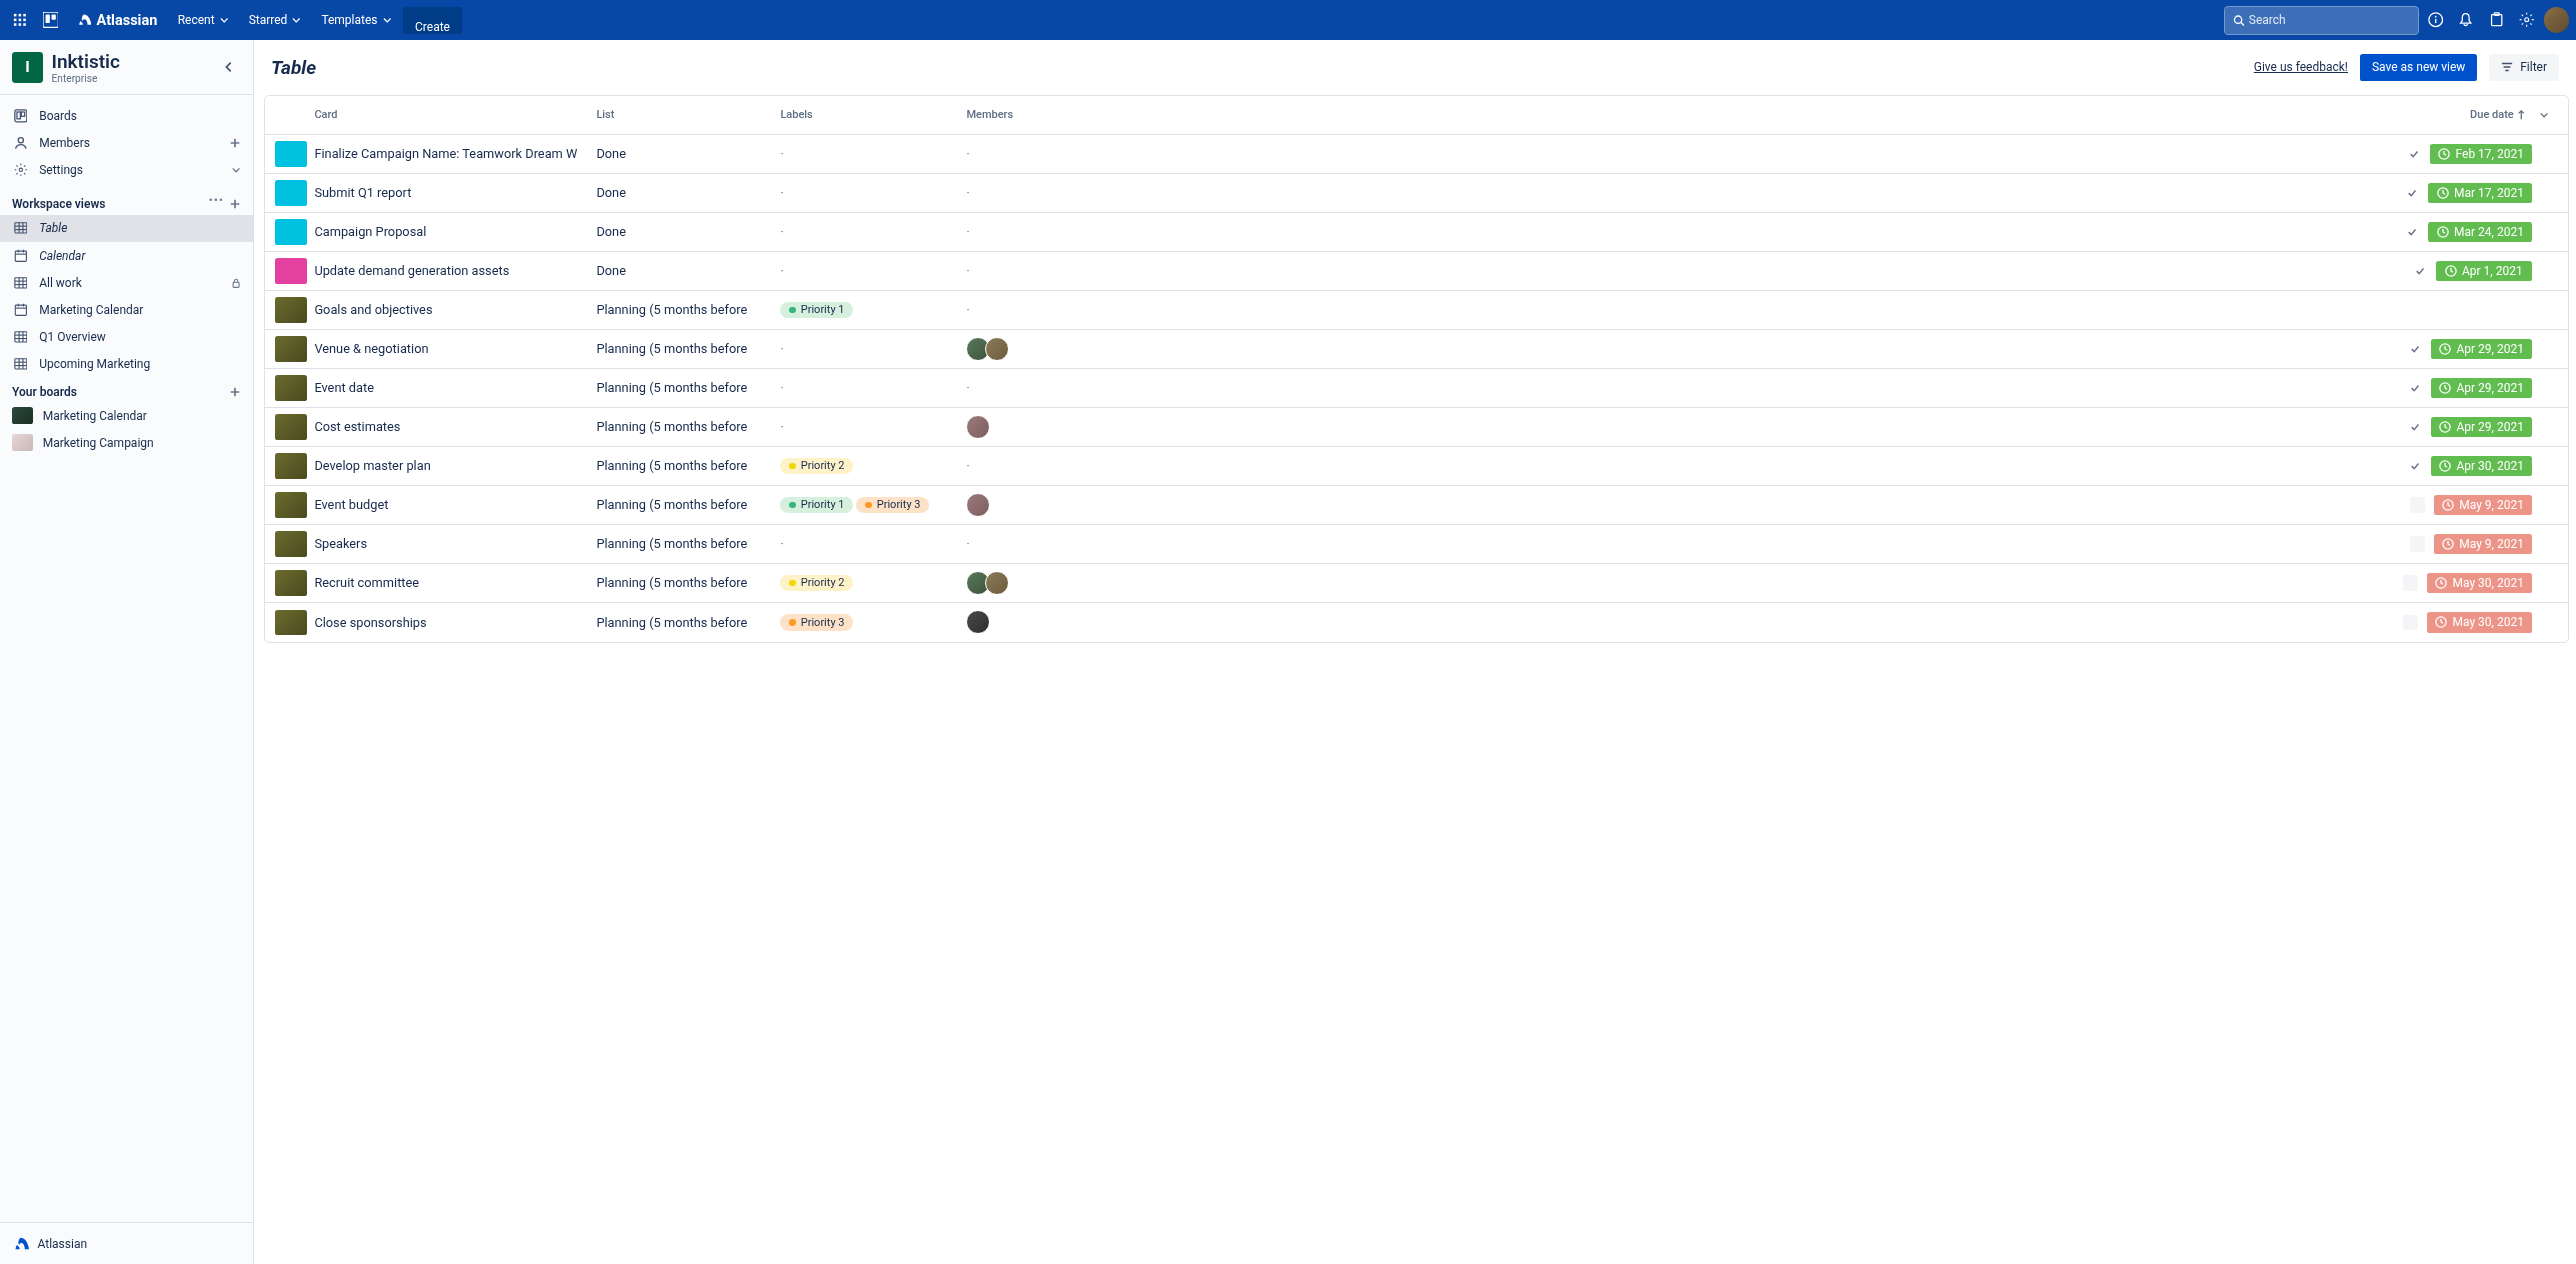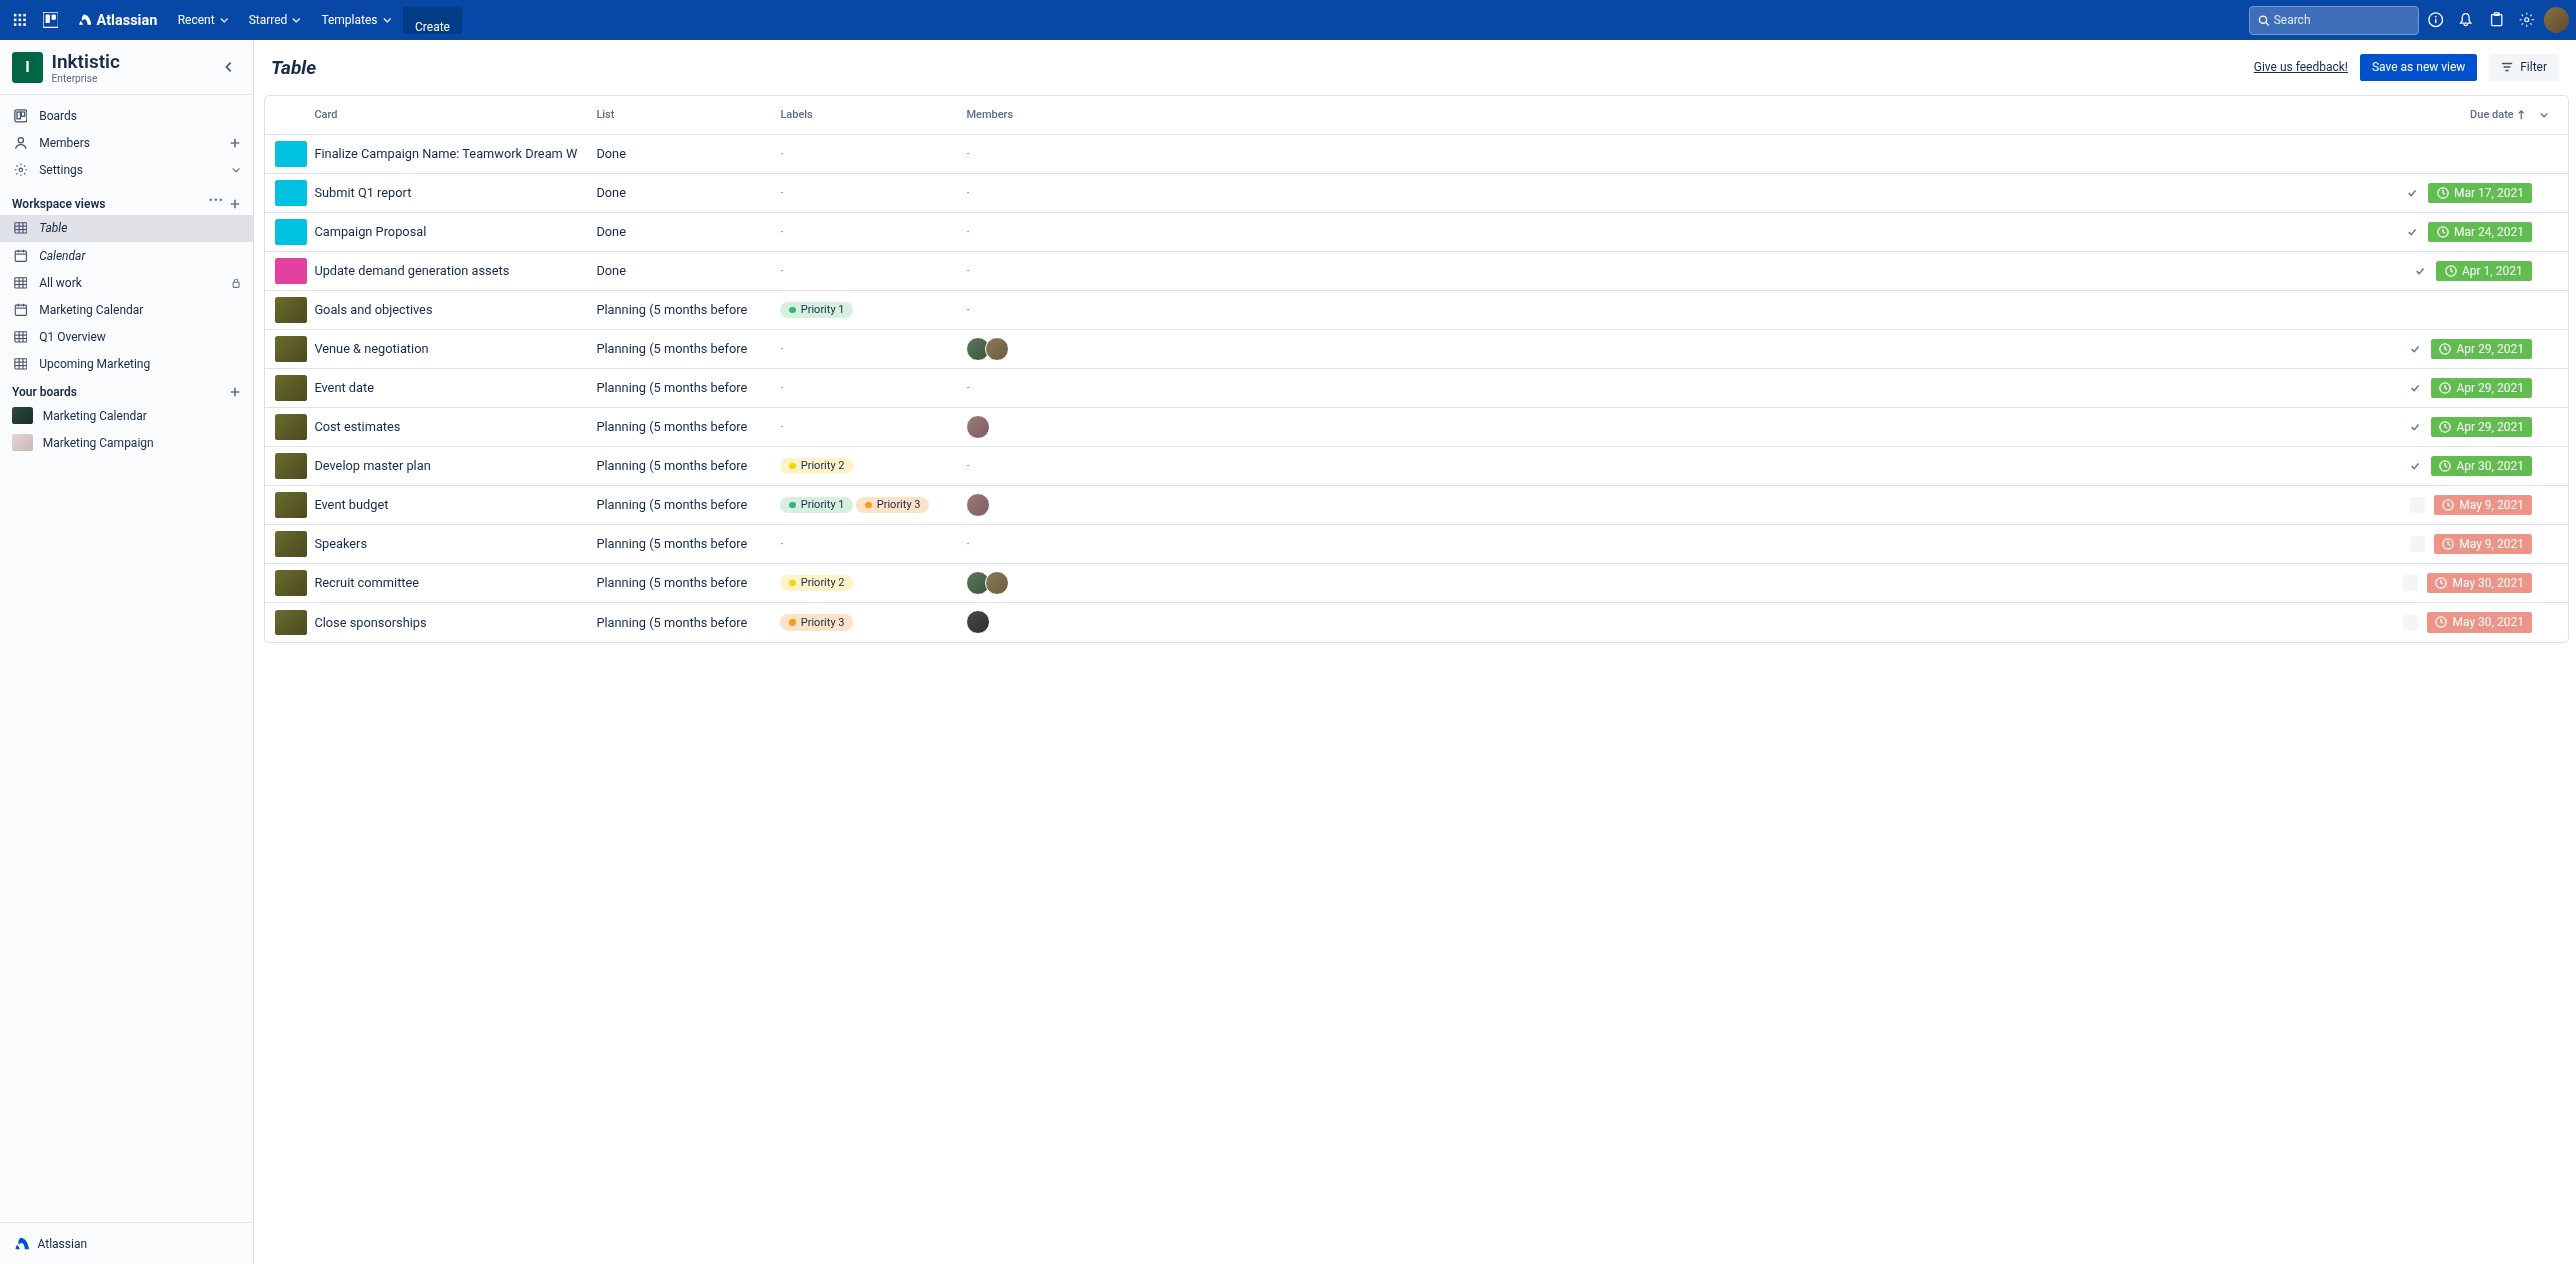--- a/index.html
+++ b/index.html
@@ -3,21 +3,21 @@
 <meta charset="utf-8">
 <style>
 *{box-sizing:border-box;margin:0;padding:0;font-family:-apple-system,BlinkMacSystemFont,"Segoe UI",Roboto,sans-serif;}
 body{background:#fff;color:#172B4D;font-size:12px;}
 .topbar{background:#0747A6;height:40px;display:flex;align-items:center;padding:0 6.8px;gap:3.4px;color:#fff;}
 .tb-left{display:flex;align-items:center;gap:3.4px;}
 .tb-btn{height:27px;padding:0 8.5px;display:flex;align-items:center;gap:5.1px;border-radius:2.6px;cursor:pointer;color:#fff;font-size:12px;}
 .tb-icon{width:27px;height:27px;display:flex;align-items:center;justify-content:center;border-radius:2.6px;cursor:pointer;}
 .create-btn{background:#003D86;padding:0 12px;height:27px;display:flex;align-items:flex-end;border-radius:2.6px;cursor:pointer;color:#fff;}
 .tb-spacer{flex:1;}
-.search{display:flex;align-items:center;background:rgba(255,255,255,.22);border:0.9px solid rgba(255,255,255,.3);border-radius:4.3px;height:29px;width:170px;padding:0 8.5px;gap:4px;}
+.search{display:flex;align-items:center;background:rgba(255,255,255,.22);border:0.9px solid rgba(255,255,255,.3);border-radius:4.3px;height:29px;width:195px;padding:0 8.5px;gap:4px;}
 .search input{background:transparent;border:none;outline:none;color:#fff;font-size:12px;width:100%;}
 .search input::placeholder{color:rgba(255,255,255,.85);}
 .avatar{width:25.6px;height:25.6px;border-radius:50%;background:linear-gradient(135deg,#8b6f47,#5d4a2e);cursor:pointer;}
 .layout{display:flex;height:calc(100vh - 40px);}
 .sidebar{width:254px;border-right:0.9px solid #dfe1e6;background:#fafbfc;display:flex;flex-direction:column;overflow-y:auto;}
 .ws-header{display:flex;align-items:center;padding:10.2px 12px;gap:8.5px;border-bottom:0.9px solid #dfe1e6;}
 .ws-logo{width:31px;height:31px;border-radius:3.4px;background:#006644;color:#fff;display:flex;align-items:center;justify-content:center;font-weight:700;font-size:15.4px;}
 .ws-info{flex:1;}
 .ws-name{font-weight:600;font-size:19px;color:#172B4D;}
 .ws-type{font-size:10.2px;color:#5e6c84;}
@@ -392,95 +392,111 @@
       </div>
       <div id="rows">
           <div class="trow">
             <div>
               <div class="card-cover cc-teal"></div>
             </div>
             <div class="card-title">Finalize Campaign Name: Teamwork Dream W</div>
             <div class="list-name">Done</div>
             <div><span class="dot">·</span></div>
             <div><span class="dot">·</span></div>
-            <div></div>
-          </div>
-          <div class="trow">
-            <div>
-              <div class="card-cover cc-teal"></div>
-            </div>
-            <div class="card-title">Submit Q1 report</div>
-            <div class="list-name">Done</div>
-            <div><span class="dot">·</span></div>
-            <div><span class="dot">·</span></div>
             <div class="due-cell">
               <span class="check done">
                 <svg width="10.2" height="10.2" viewBox="0 0 12 12">
                   <path d="M2 6l3 3 5-6" stroke="#6b778c" stroke-width="1.8" fill="none"></path>
                 </svg>
               </span>
               <span class="due-badge due-green">
                 <span>
                   <svg width="12" height="12" viewBox="0 0 14 14" fill="none" stroke="#fff" stroke-width="1.5">
                     <circle cx="7" cy="7" r="6"></circle>
                     <path d="M7 3.5V7l2.5 1.5"></path>
                   </svg>
                 </span>
-                <span>Mar 17, 2021</span>
+                <span>Feb 17, 2021</span>
               </span>
             </div>
             <div></div>
           </div>
           <div class="trow">
             <div>
               <div class="card-cover cc-teal"></div>
             </div>
-            <div class="card-title">Campaign Proposal</div>
+            <div class="card-title">Submit Q1 report</div>
             <div class="list-name">Done</div>
             <div><span class="dot">·</span></div>
             <div><span class="dot">·</span></div>
             <div class="due-cell">
               <span class="check done">
                 <svg width="10.2" height="10.2" viewBox="0 0 12 12">
                   <path d="M2 6l3 3 5-6" stroke="#6b778c" stroke-width="1.8" fill="none"></path>
                 </svg>
               </span>
               <span class="due-badge due-green">
                 <span>
                   <svg width="12" height="12" viewBox="0 0 14 14" fill="none" stroke="#fff" stroke-width="1.5">
                     <circle cx="7" cy="7" r="6"></circle>
                     <path d="M7 3.5V7l2.5 1.5"></path>
                   </svg>
                 </span>
-                <span>Mar 24, 2021</span>
-              </span>
-            </div>
-            <div></div>
-          </div>
-          <div class="trow">
-            <div>
-              <div class="card-cover cc-pink"></div>
-            </div>
-            <div class="card-title">Update demand generation assets</div>
+                <span>Mar 17, 2021</span>
+              </span>
+            </div>
+            <div></div>
+          </div>
+          <div class="trow">
+            <div>
+              <div class="card-cover cc-teal"></div>
+            </div>
+            <div class="card-title">Campaign Proposal</div>
             <div class="list-name">Done</div>
             <div><span class="dot">·</span></div>
             <div><span class="dot">·</span></div>
             <div class="due-cell">
               <span class="check done">
                 <svg width="10.2" height="10.2" viewBox="0 0 12 12">
                   <path d="M2 6l3 3 5-6" stroke="#6b778c" stroke-width="1.8" fill="none"></path>
                 </svg>
               </span>
               <span class="due-badge due-green">
                 <span>
                   <svg width="12" height="12" viewBox="0 0 14 14" fill="none" stroke="#fff" stroke-width="1.5">
                     <circle cx="7" cy="7" r="6"></circle>
                     <path d="M7 3.5V7l2.5 1.5"></path>
                   </svg>
                 </span>
+                <span>Mar 24, 2021</span>
+              </span>
+            </div>
+            <div></div>
+          </div>
+          <div class="trow">
+            <div>
+              <div class="card-cover cc-pink"></div>
+            </div>
+            <div class="card-title">Update demand generation assets</div>
+            <div class="list-name">Done</div>
+            <div><span class="dot">·</span></div>
+            <div><span class="dot">·</span></div>
+            <div class="due-cell">
+              <span class="check done">
+                <svg width="10.2" height="10.2" viewBox="0 0 12 12">
+                  <path d="M2 6l3 3 5-6" stroke="#6b778c" stroke-width="1.8" fill="none"></path>
+                </svg>
+              </span>
+              <span class="due-badge due-green">
+                <span>
+                  <svg width="12" height="12" viewBox="0 0 14 14" fill="none" stroke="#fff" stroke-width="1.5">
+                    <circle cx="7" cy="7" r="6"></circle>
+                    <path d="M7 3.5V7l2.5 1.5"></path>
+                  </svg>
+                </span>
                 <span>Apr 1, 2021</span>
               </span>
             </div>
             <div></div>
           </div>
           <div class="trow">
             <div>
               <div class="card-cover cc-olive"></div>
             </div>
             <div class="card-title">Goals and objectives</div>

